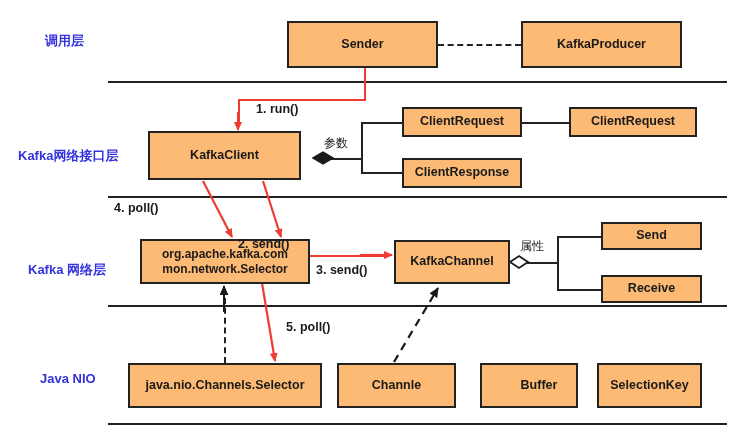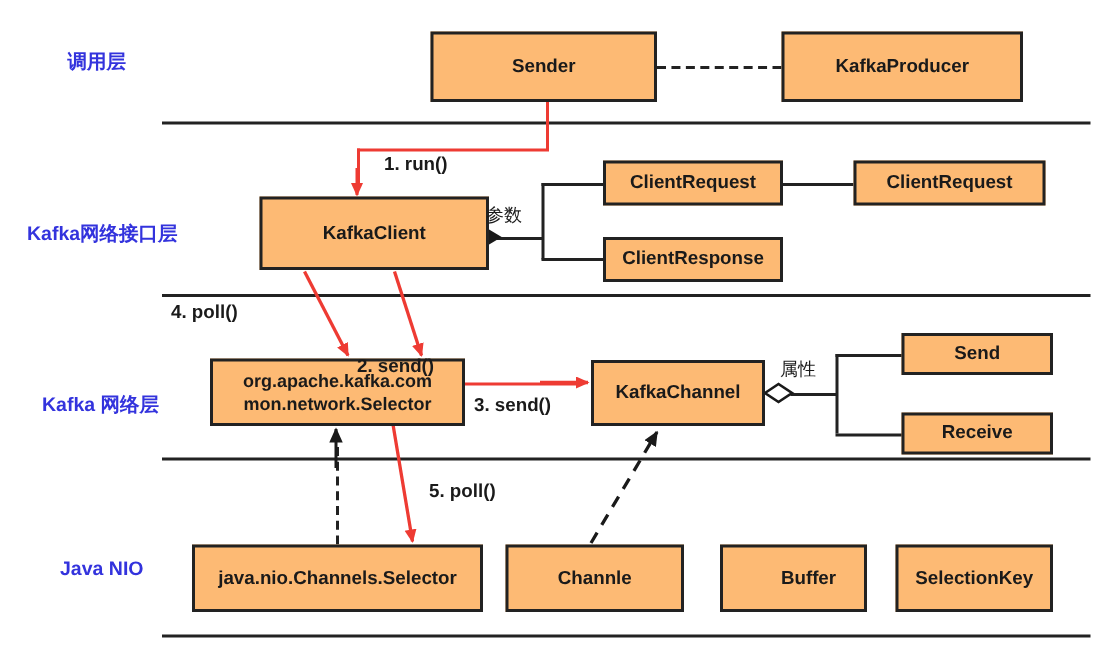--- a/index.html
+++ b/index.html
@@ -139,21 +139,21 @@
 
     <polygon points="313,158 323,152 333,158 323,164" fill="#1a1a1a" stroke="#1a1a1a" stroke-width="1.5"></polygon>
 
     <polygon points="510,262 519,256 528,262 519,268" fill="#ffffff" stroke="#1a1a1a" stroke-width="1.8"></polygon>
   </svg>
 
   <div class="node" style="left:287px;top:21px;width:151px;height:47px;">Sender</div>
 
   <div class="node" style="left:521px;top:21px;width:161px;height:47px;">KafkaProducer</div>
 
-  <div class="node" style="left:173px;top:131px;width:153px;height:49px;">KafkaClient</div>
+  <div class="node" style="left:148px;top:131px;width:153px;height:49px;">KafkaClient</div>
 
   <div class="node" style="left:402px;top:107px;width:120px;height:30px;">ClientRequest</div>
 
   <div class="node" style="left:402px;top:158px;width:120px;height:30px;">ClientResponse</div>
 
   <div class="node" style="left:569px;top:107px;width:128px;height:30px;">ClientRequest</div>
 
   <div class="node two-line" style="left:140px;top:239px;width:170px;height:45px;flex-direction:column;">
     <span>org.apache.kafka.com</span>
     <span>mon.network.Selector</span>

